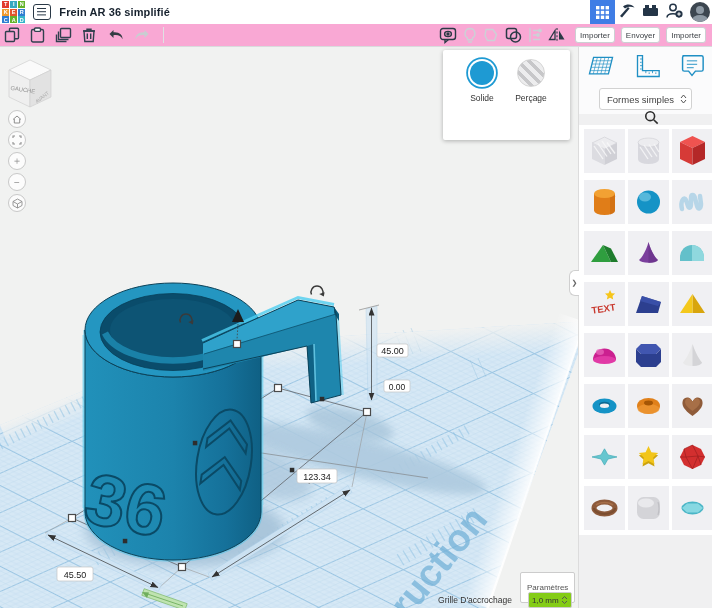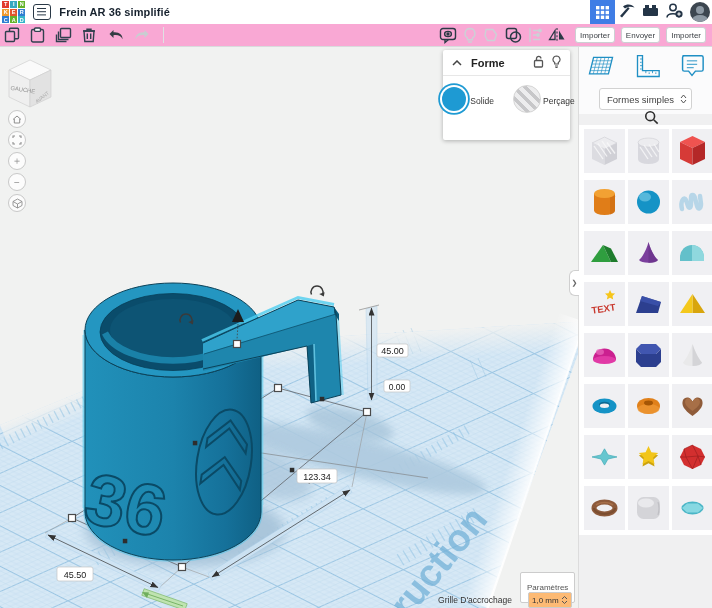--- a/index.html
+++ b/index.html
@@ -30,29 +30,29 @@
 #viewport { position:absolute; left:0; top:47px; width:578px; height:561px; background:#f1f2f1; }
 
 #viewcube { position:absolute; left:7px; top:11px; }
 .navbtn { position:absolute; left:8px; width:18px; height:18px; border-radius:50%; border:1px solid #c8c8c8; background:rgba(253,253,253,.92); color:#8e8e8e; display:flex; align-items:center; justify-content:center; font-size:10px; }
 
 #forme-panel { position:absolute; left:443px; top:3px; width:127px; height:90px; background:#fff; border-radius:2px; box-shadow:0 1px 4px rgba(0,0,0,.28); }
 #forme-head { height:26px; display:flex; align-items:center; padding:0 9px; border-bottom:1px solid #e7e7e7; }
 #forme-title { font-size:11px; font-weight:bold; color:#222; margin-left:9px; }
 #forme-head .sp { margin-left:auto; }
 #forme-body { display:flex; justify-content:center; gap:17px; padding-top:7px; }
-.swatch { display:flex; flex-direction:row; align-items:center; }
+.swatch { display:flex; flex-direction:column; align-items:center; }
 #solid-circle { width:24px; height:24px; border-radius:50%; background:#1e9ad3; box-shadow:0 0 0 2px #fff,0 0 0 3.8px #1e9ad3; margin:4px; }
 #hole-circle { width:28px; height:28px; border-radius:50%; border:1px solid #d5d5d5; background:repeating-linear-gradient(45deg,#c7c7c9 0 3.5px,#ededee 3.5px 8px); margin:2px; }
 .swatch-label { font-size:8.5px; color:#333; margin-top:4px; }
 
 #params-btn { position:absolute; left:520px; top:525px; font-size:8px; color:#555; background:#fff; border:1px solid #ccc; border-radius:2px; padding:10px 6px; font-family:"Liberation Sans",sans-serif; }
 #snap-row { position:absolute; left:360px; top:545px; width:212px; display:flex; align-items:center; justify-content:flex-end; }
 #snap-label { font-size:8.5px; color:#333; margin-right:16px; }
-#snap-select { width:44px; height:16px; background:#fdba74; border:1px solid #ccc; border-radius:2px; font-size:8px; color:#333; display:flex; align-items:center; padding:0 3px; justify-content:space-between; }
+#snap-select { width:44px; height:16px; background:#84cc16; border:1px solid #ccc; border-radius:2px; font-size:8px; color:#333; display:flex; align-items:center; padding:0 3px; justify-content:space-between; }
 
 #sidebar { position:absolute; left:578px; top:47px; width:134px; height:561px; background:#fafafb; border-left:1px solid #dcdcdc; }
 #sidebar-top { display:flex; justify-content:space-between; align-items:center; padding:6px 8px 0 8px; height:36px; }
 #search-row { display:flex; align-items:center; margin:5px 5px 0 5px;flex-direction:column; }
 #shape-cat { width:93px; height:22px; background:#fff; border:1px solid #d2d2d2; border-radius:3px; display:flex; align-items:center; font-size:9.5px; color:#444; padding:0 4px 0 7px; justify-content:space-between; }
 #search-btn { margin-left:12px; display:flex; }
 #shape-grid { display:grid; grid-template-columns:repeat(3,41px); gap:7px 3px; padding:4px 0 5px 5px; margin-top:0; background:#fff; }
 #sidebar { background:#f0f0f1; }
 #sidebar-white-top { position:absolute; left:0; top:0; width:100%; height:67px; background:#fbfbfc; }
 #sidebar-top,#search-row { position:relative; }
@@ -392,38 +392,20 @@
     </div>
     <div class="navbtn" style="top:105px">＋</div>
     <div class="navbtn" style="top:126px">−</div>
     <div class="navbtn" style="top:147px">
       <svg width="11" height="11" viewBox="0 0 11 11">
           <path d="M5.5,1 L10,3.5 5.5,6 1,3.5 Z M1,3.5 V7.5 L5.5,10 10,7.5 V3.5 M5.5,6 V10" fill="none" stroke="#8e8e8e" stroke-width=".9"></path>
         </svg>
     </div>
 
     <div id="forme-panel">
-      <div id="forme-head">
-        <svg width="10" height="6" viewBox="0 0 10 6">
-            <path d="M1,5 L5,1 L9,5" fill="none" stroke="#444" stroke-width="1.5"></path>
-          </svg>
-        <span id="forme-title">Forme</span>
-        <span class="sp">
-          <svg width="11" height="13" viewBox="0 0 11 13">
-              <rect x="1.5" y="5.5" width="8" height="6.5" rx="1" fill="none" stroke="#555" stroke-width="1.3"></rect>
-              <path d="M3.5,5.5 V3.5 a2.2,2.2 0 0 1 4.4,0" fill="none" stroke="#555" stroke-width="1.3"></path>
-            </svg>
-        </span>
-        <span style="margin-left:8px">
-          <svg width="9" height="13" viewBox="0 0 9 13">
-              <path d="M4.5,1 a3.5,3.5 0 0 1 1.8,6.5 v1.5 h-3.6 V7.5 A3.5,3.5 0 0 1 4.5,1 Z" fill="none" stroke="#555" stroke-width="1.2"></path>
-              <path d="M3,11 h3 M3.4,12.5 h2.2" stroke="#555" stroke-width="1"></path>
-            </svg>
-        </span>
-      </div>
       <div id="forme-body">
         <div class="swatch">
           <div id="solid-circle"></div>
           <div class="swatch-label">Solide</div>
         </div>
         <div class="swatch">
           <div id="hole-circle"></div>
           <div class="swatch-label">Perçage</div>
         </div>
       </div>

